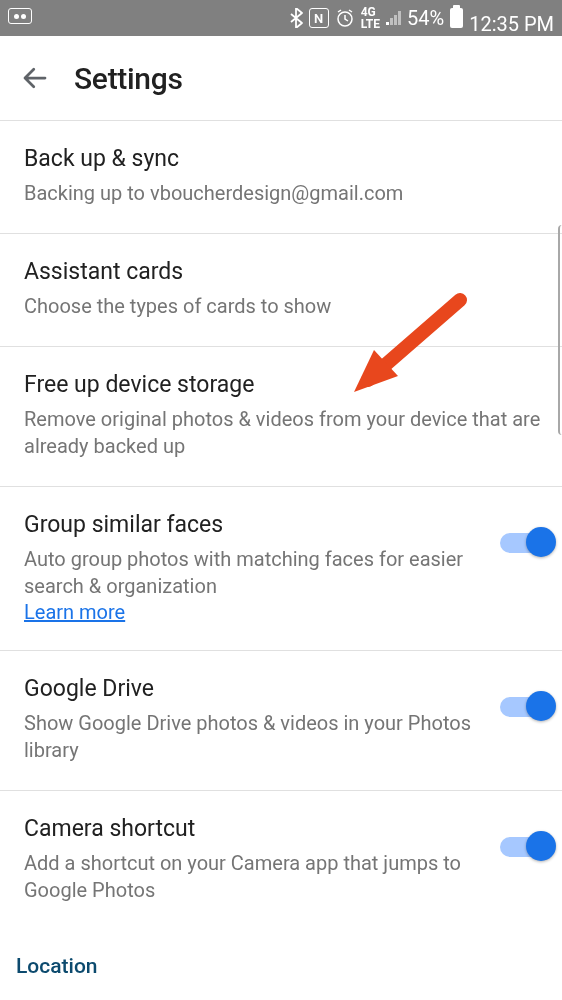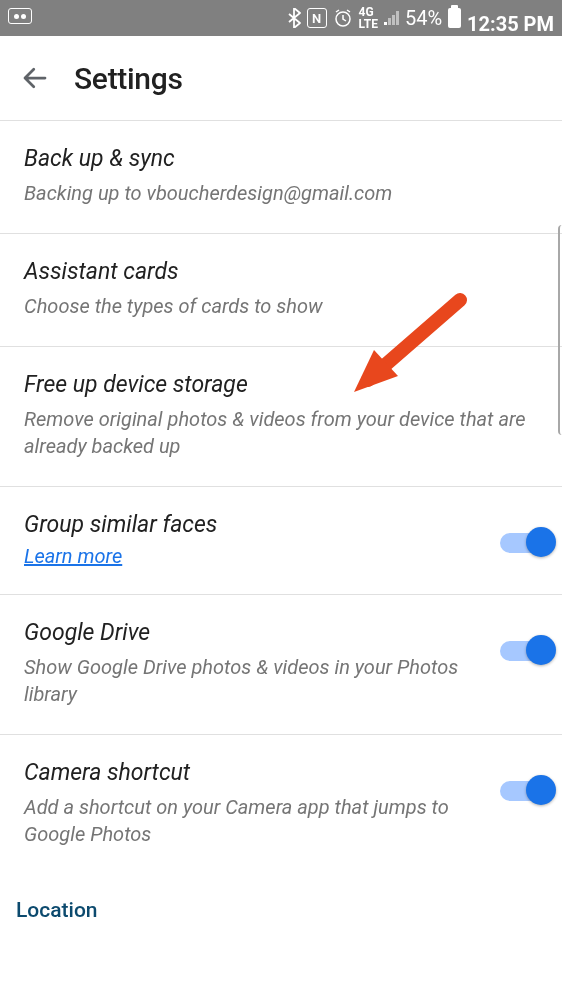--- a/index.html
+++ b/index.html
@@ -85,21 +85,21 @@
     .statusbar .battery::before {
       content: "";
       position: absolute;
       top: -3px;
       left: 3px;
       width: 7px;
       height: 3px;
       background: #fff;
       border-radius: 1px 1px 0 0;
     }
-    .statusbar .time { font-size: 20px; font-weight: 700; margin-top: 12px; }
+    .statusbar .time { font-size: 20px; font-weight: 400; margin-top: 12px; }
 
     
     .header {
       height: 85px;
       display: flex;
       align-items: center;
       padding: 0 20px;
       gap: 24px;
       border-bottom: 1px solid #e0e0e0;
     }
@@ -111,21 +111,20 @@
       letter-spacing: -0.3px;
     }
 
     
     .row {
       padding: 24px 12px 26px 24px;
       border-bottom: 1px solid #e0e0e0;
       display: flex;
       align-items: flex-start;
       gap: 16px;
-      font-style: italic;
     }
     .row .txt {
       flex: 1;
       min-width: 0;
     }
     .row .label {
       font-size: 23px;
       color: #212121;
       font-weight: 400;
       margin-bottom: 6px;
@@ -248,20 +247,21 @@
 <div class="row">
   <div class="txt">
     <div class="label">Free up device storage</div>
     <div class="sub">Remove original photos &amp; videos from your device that are already backed up</div>
   </div>
 </div>
 
 <div class="row">
   <div class="txt">
     <div class="label">Group similar faces</div>
+    <div class="sub">Auto group photos with matching faces for easier search &amp; organization</div>
     <a class="link">Learn more</a>
   </div>
   <div class="switch"></div>
 </div>
 
 <div class="row">
   <div class="txt">
     <div class="label">Google Drive</div>
     <div class="sub">Show Google Drive photos &amp; videos in your Photos library</div>
   </div>

